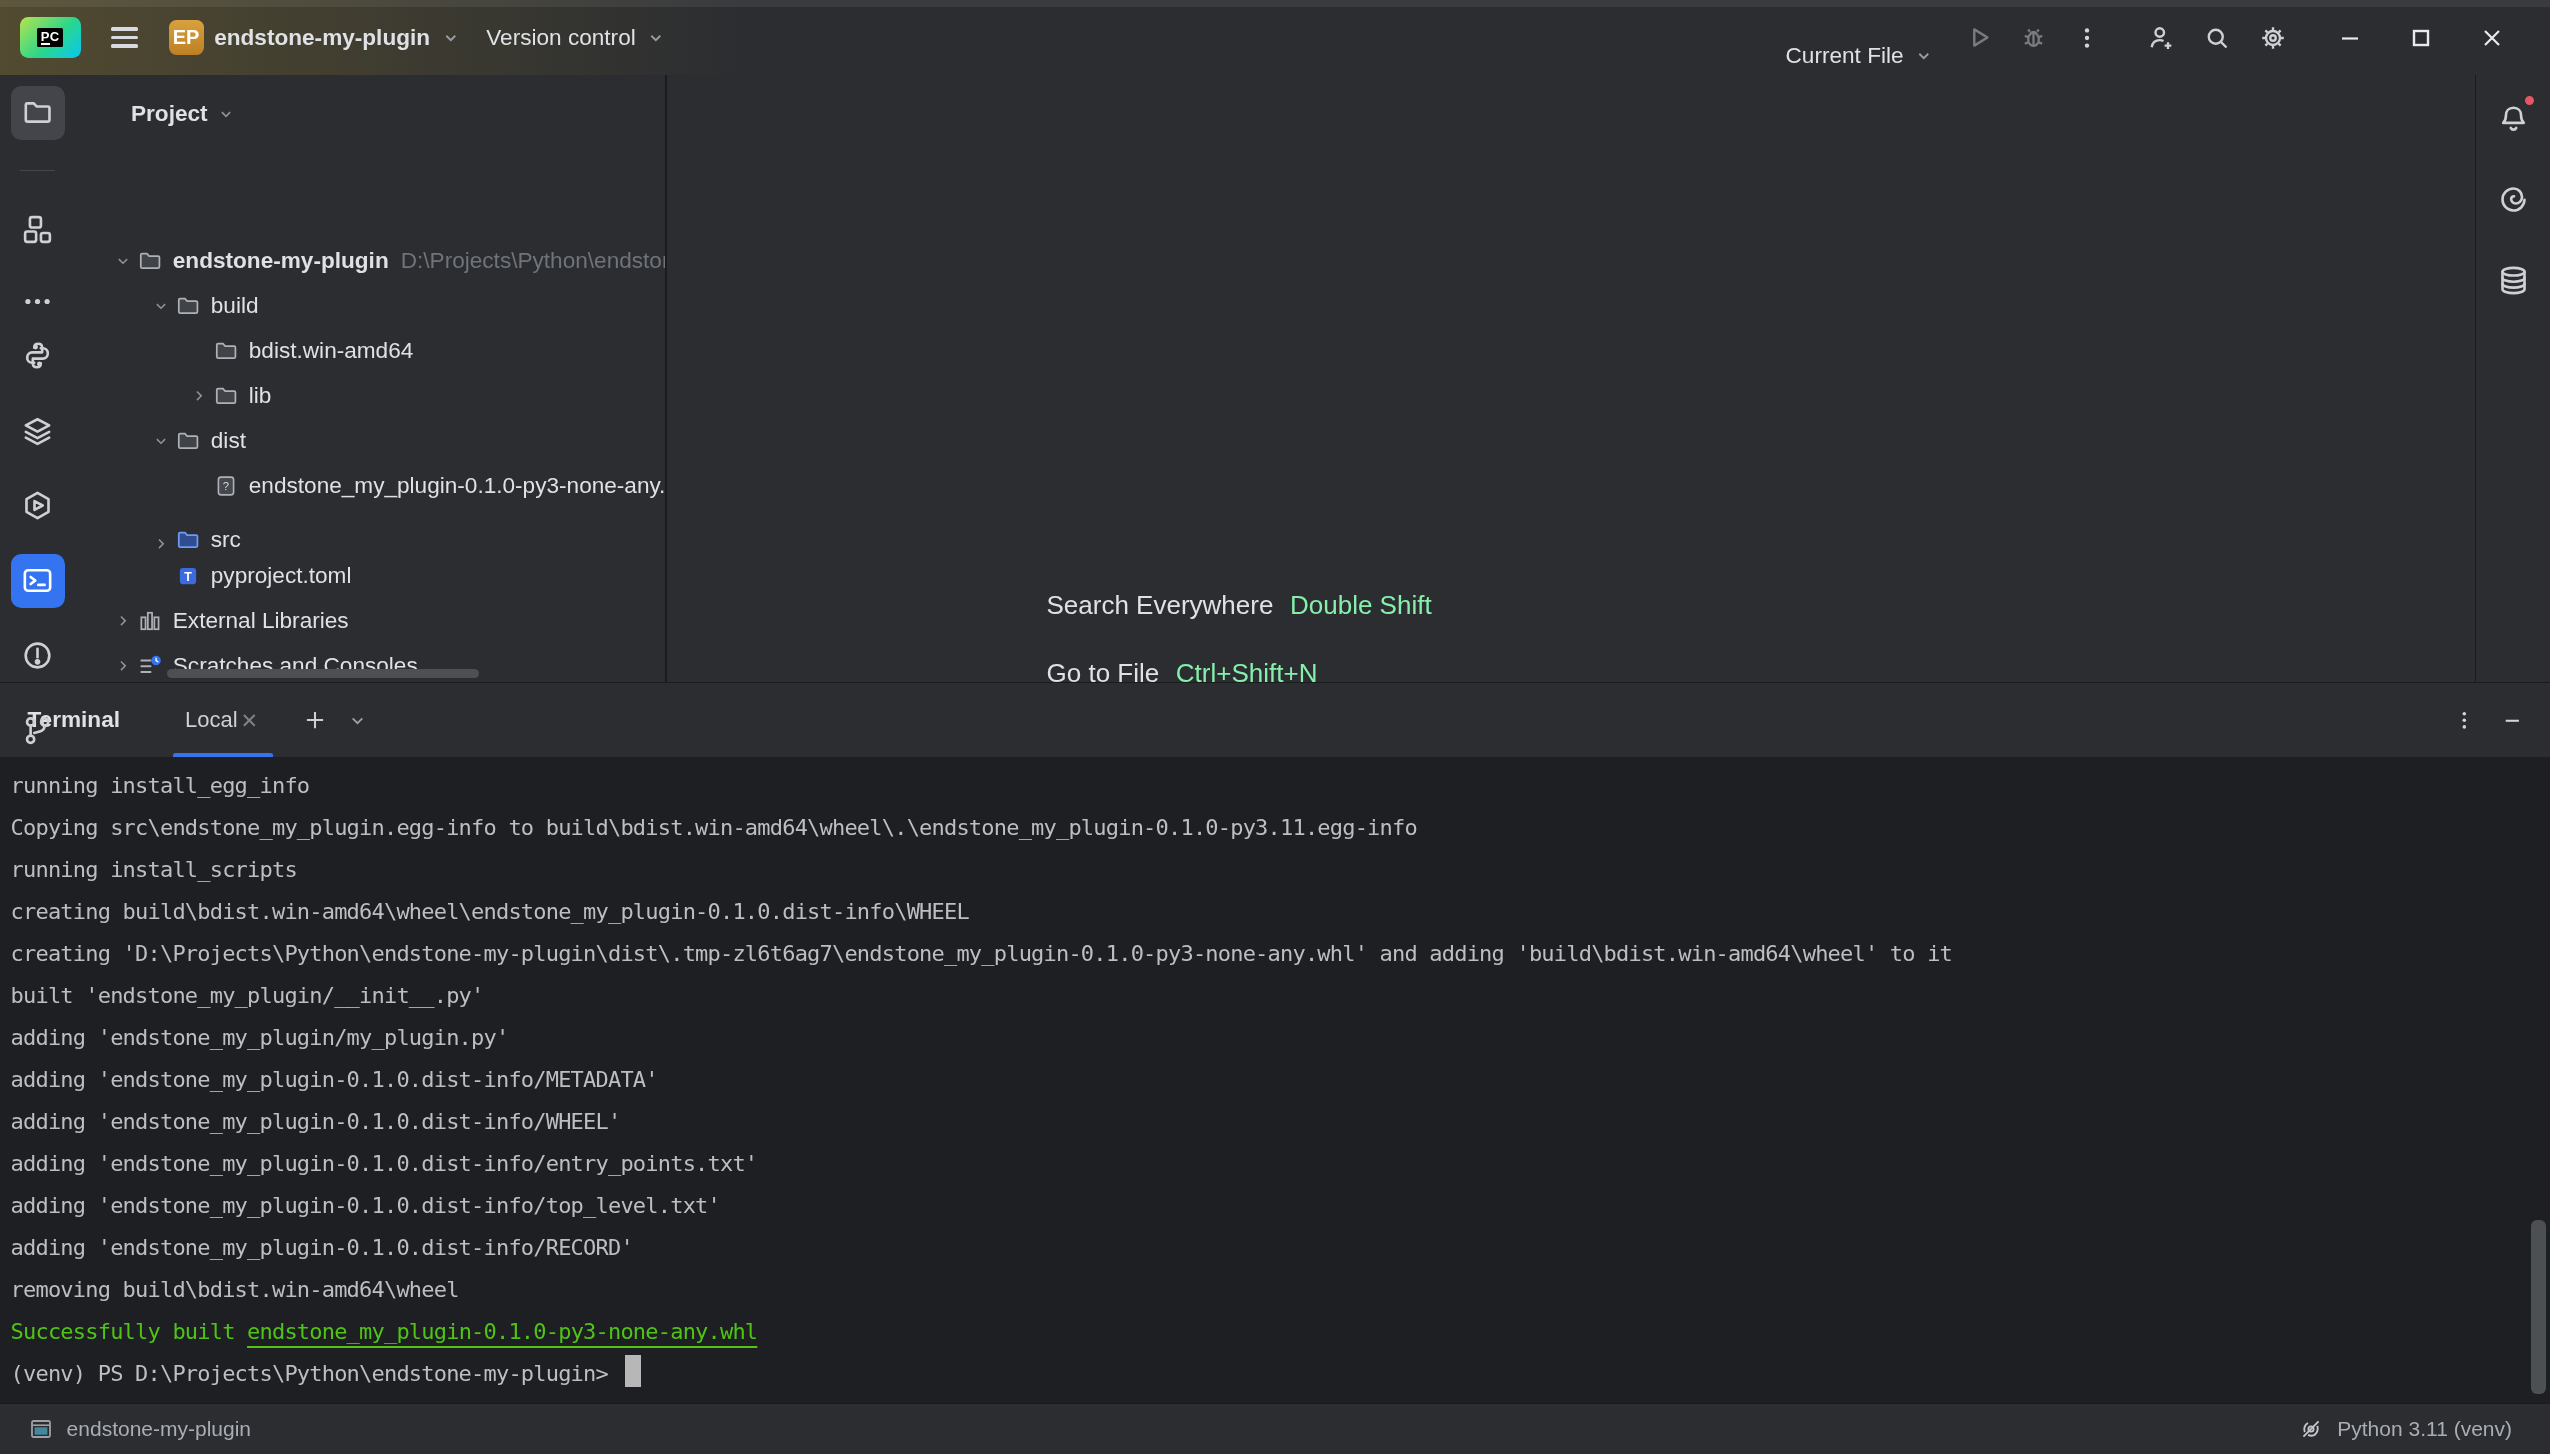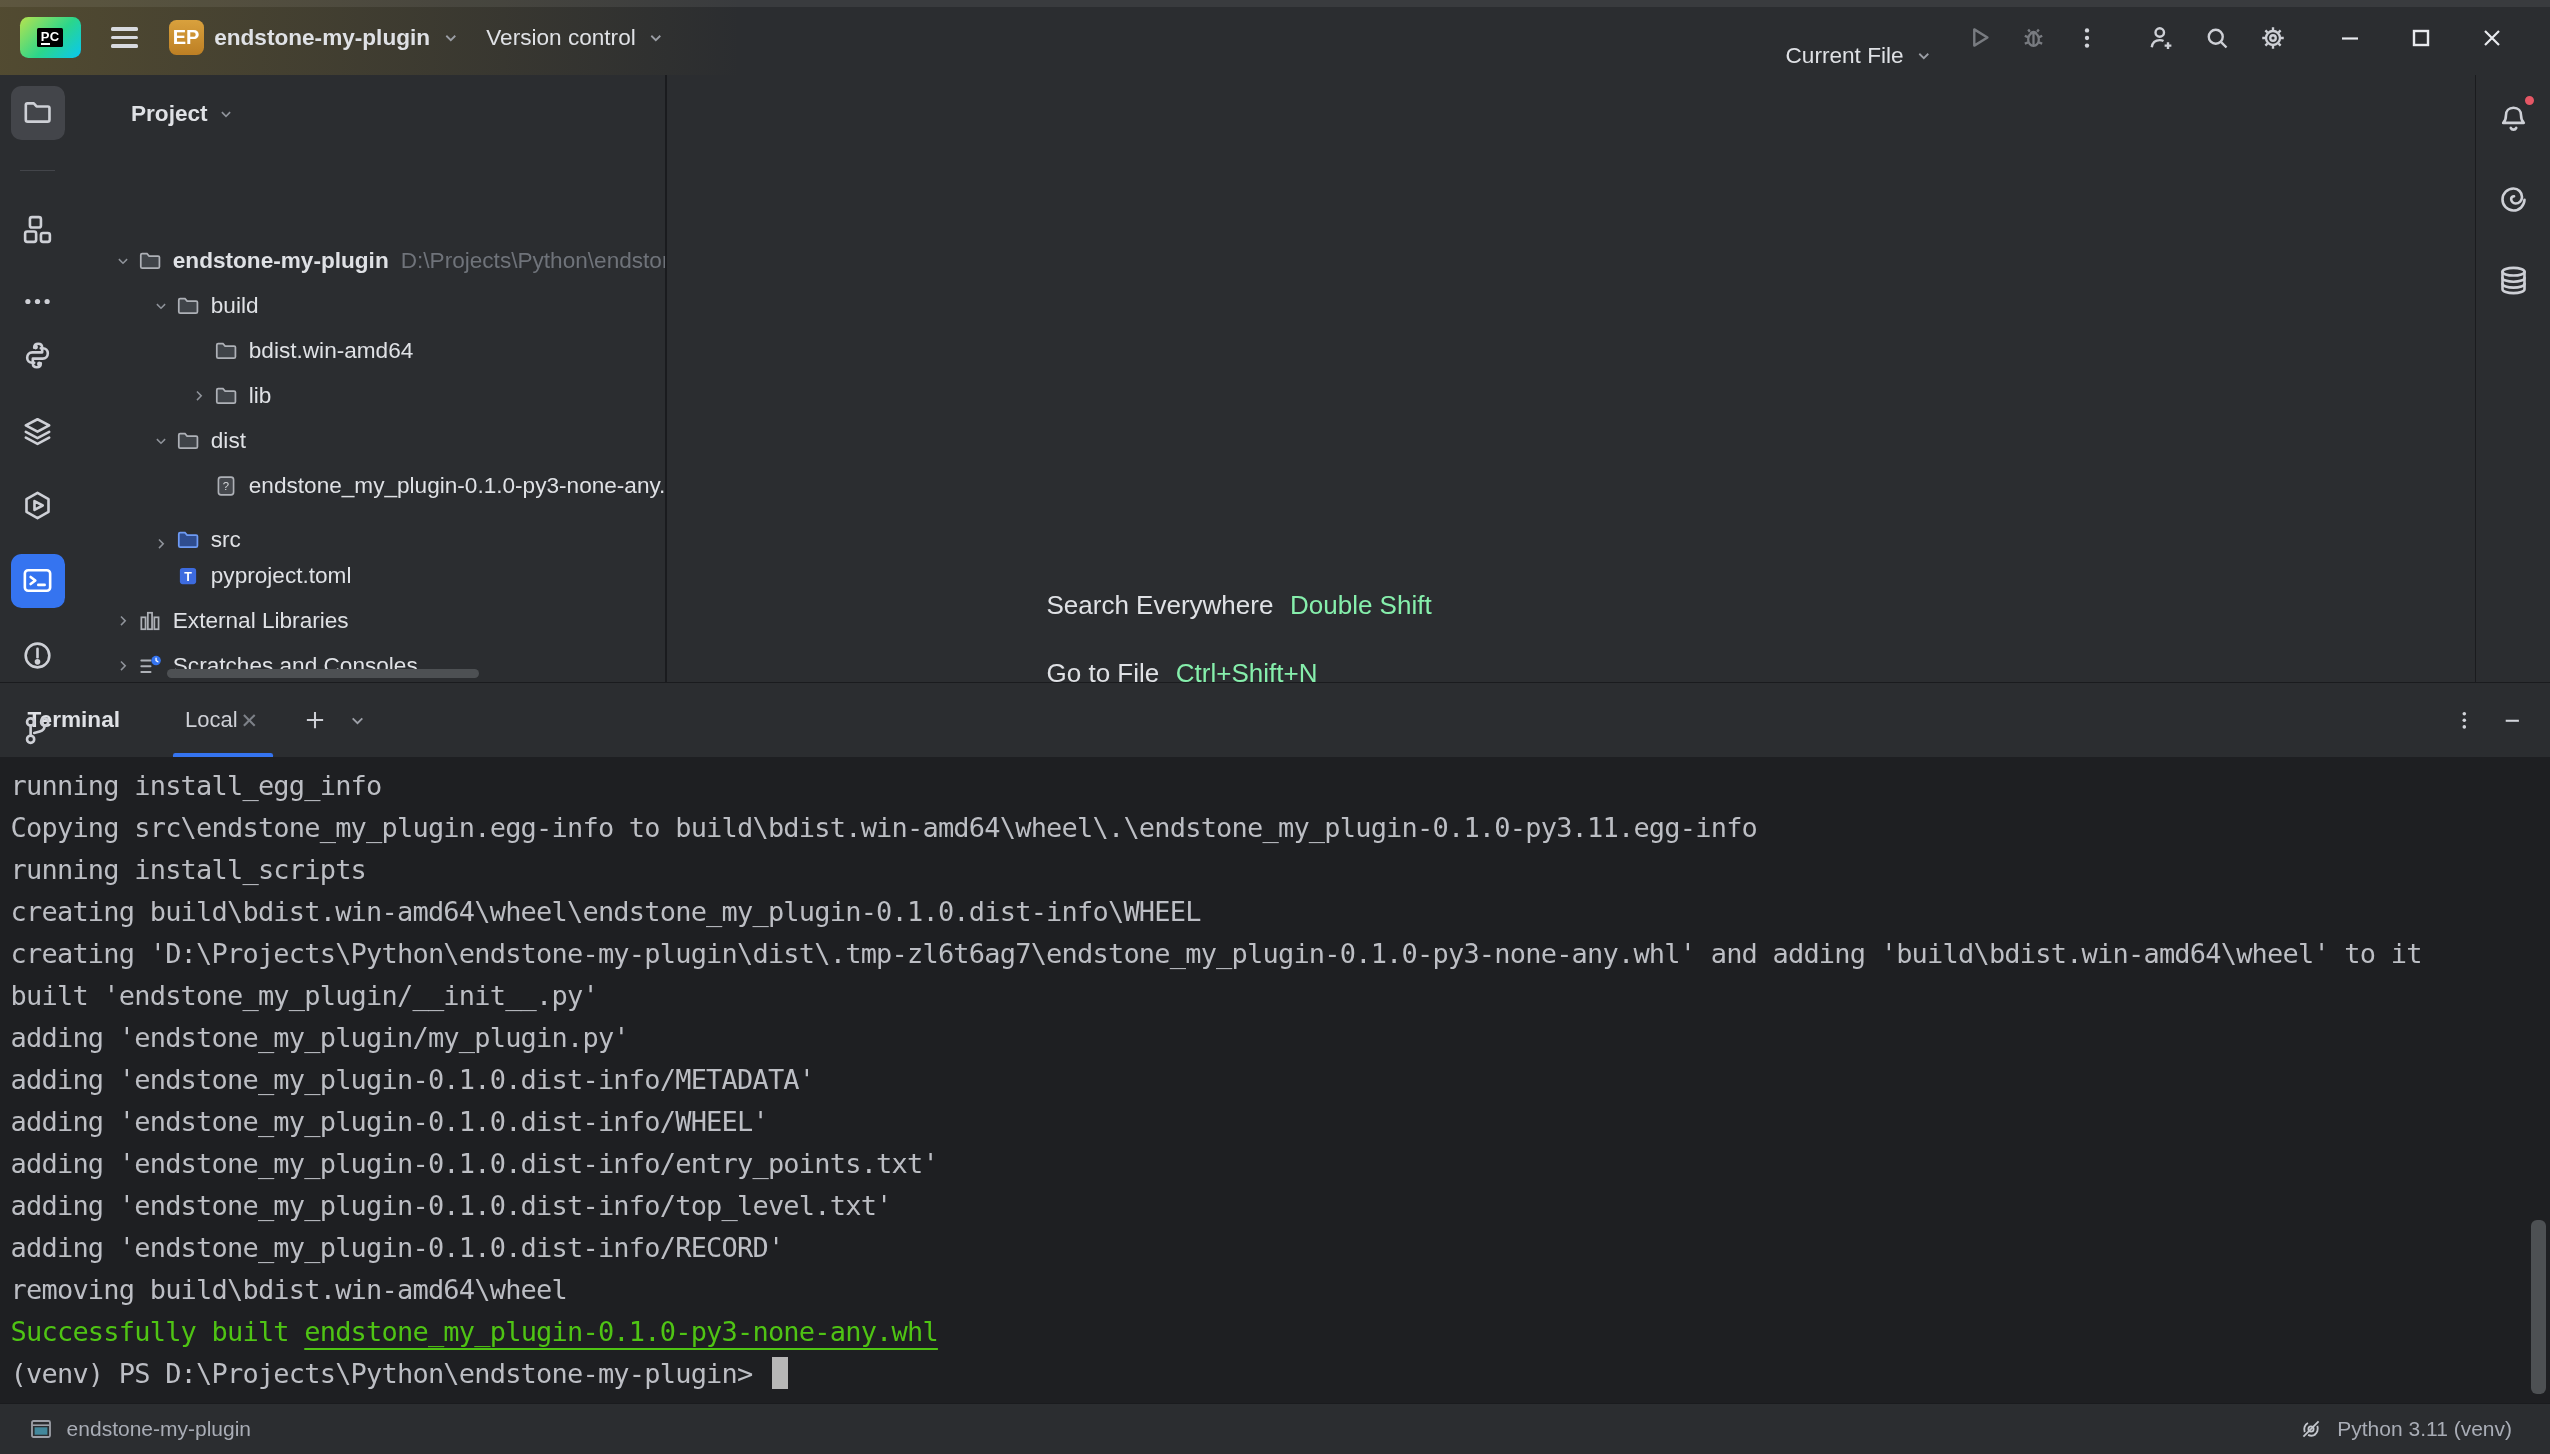--- a/index.html
+++ b/index.html
@@ -83,21 +83,21 @@
   .term-tab { position:relative; height:74px; display:flex; align-items:center; gap:0; padding:0 18px;
       margin-left:47px; cursor:pointer;text-align:center; }
   .term-tab:after { content:""; position:absolute; left:6px; right:6px; bottom:0; height:4.5px; border-radius:2.3px 2.3px 0 0;
       background:var(--accent_blue,#3574f0); }
   .term-tab .tab-label { font-size:22px; color:#ced0d6; }
   .tab-close { color:#7d8188; font-size:21px; line-height:1; padding:3px; }
   .term-plus { margin-left:22.6px; color:#ced0d6; cursor:pointer; }
   .term-chev { margin-left:19.6px; color:#9da0a8; cursor:pointer; }
   .th-spacer { flex:1; }
   #term-body { flex:1; background:#1e1f22; position:relative; overflow:hidden;
-      padding:7.5px 0 0 10.6px; font-family:"DejaVu Sans Mono", monospace; font-size:27px;
+      padding:7.5px 0 0 10.6px; font-family:"DejaVu Sans Mono", monospace; font-size:22px;
       letter-spacing:-0.8px; color:#bcbec4; }
   .tl { height:42px; line-height:42px; white-space:pre; }
   .green { color:var(--success_green,#4fc414); }
   .green-link { color:var(--success_green,#4fc414); text-decoration:underline; text-underline-offset:6.8px;
       text-decoration-thickness:2.3px; cursor:pointer; }
   .cursor-block { display:inline-block; width:16px; height:32px; background:#b7b7b7; vertical-align:-6px; margin-left:4.5px; }
   .vscroll-thumb { position:absolute; right:4.5px; top:463px; width:15px; height:174px; border-radius:6px; background:#4d5053; }
 
   
   #status-bar { height:51px; flex:0 0 51px; background:#2b2d30; border-top:1.5px solid #1a1b1e;

